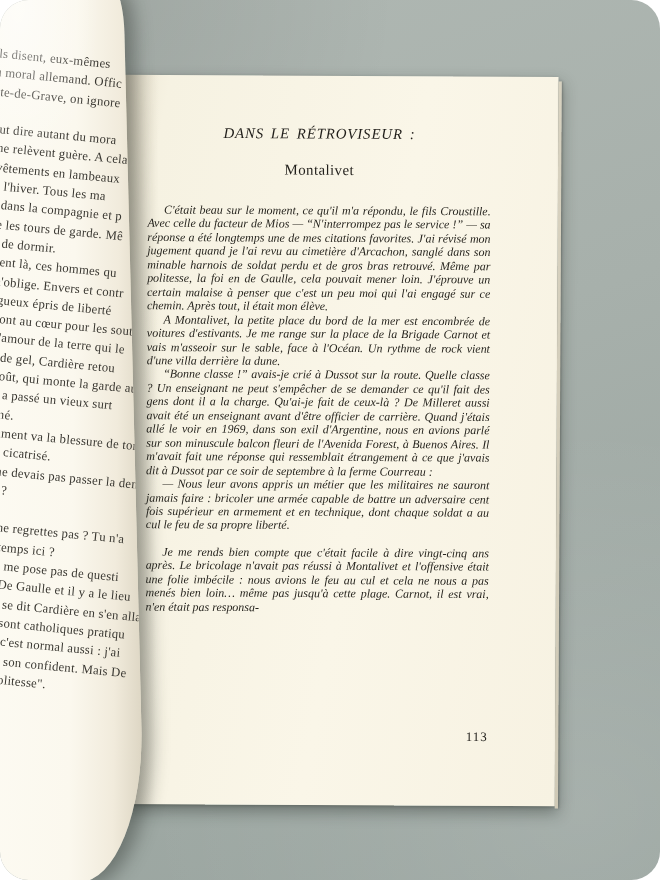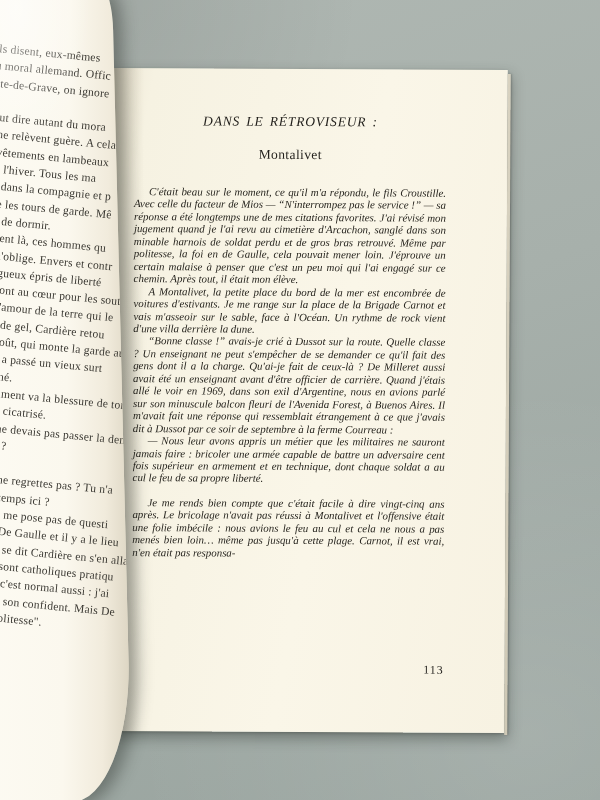--- a/index.html
+++ b/index.html
@@ -6,20 +6,21 @@
   body {
     width:600px; height:800px; overflow:hidden;
     font-family:"Liberation Serif", serif;
   }
   .scene {
     position:relative; width:600px; height:800px; overflow:hidden;
     background:
       radial-gradient(120% 80% at 88% 92%, rgba(255,255,255,0.12), rgba(255,255,255,0) 55%),
       radial-gradient(100% 70% at 10% 0%, rgba(0,0,0,0.10), rgba(0,0,0,0) 50%),
       linear-gradient(160deg, #b0b8b3 0%, #a7b0ab 45%, #98a39e 100%);
+    border-radius: 26px;
   }
 
   
   .right-page {
     position:absolute; left:107px; top:69px; width:399px; height:663px;
     background: linear-gradient(100deg, #ece6d4 0%, #f6f2e2 9%, #faf6e8 55%, #f7f2e2 100%);
     box-shadow: 3px 6px 14px rgba(30,35,30,0.38), 0 1px 3px rgba(30,35,30,0.25);
     transform: rotate(0.3deg);
   }
   .gutter-shadow {

